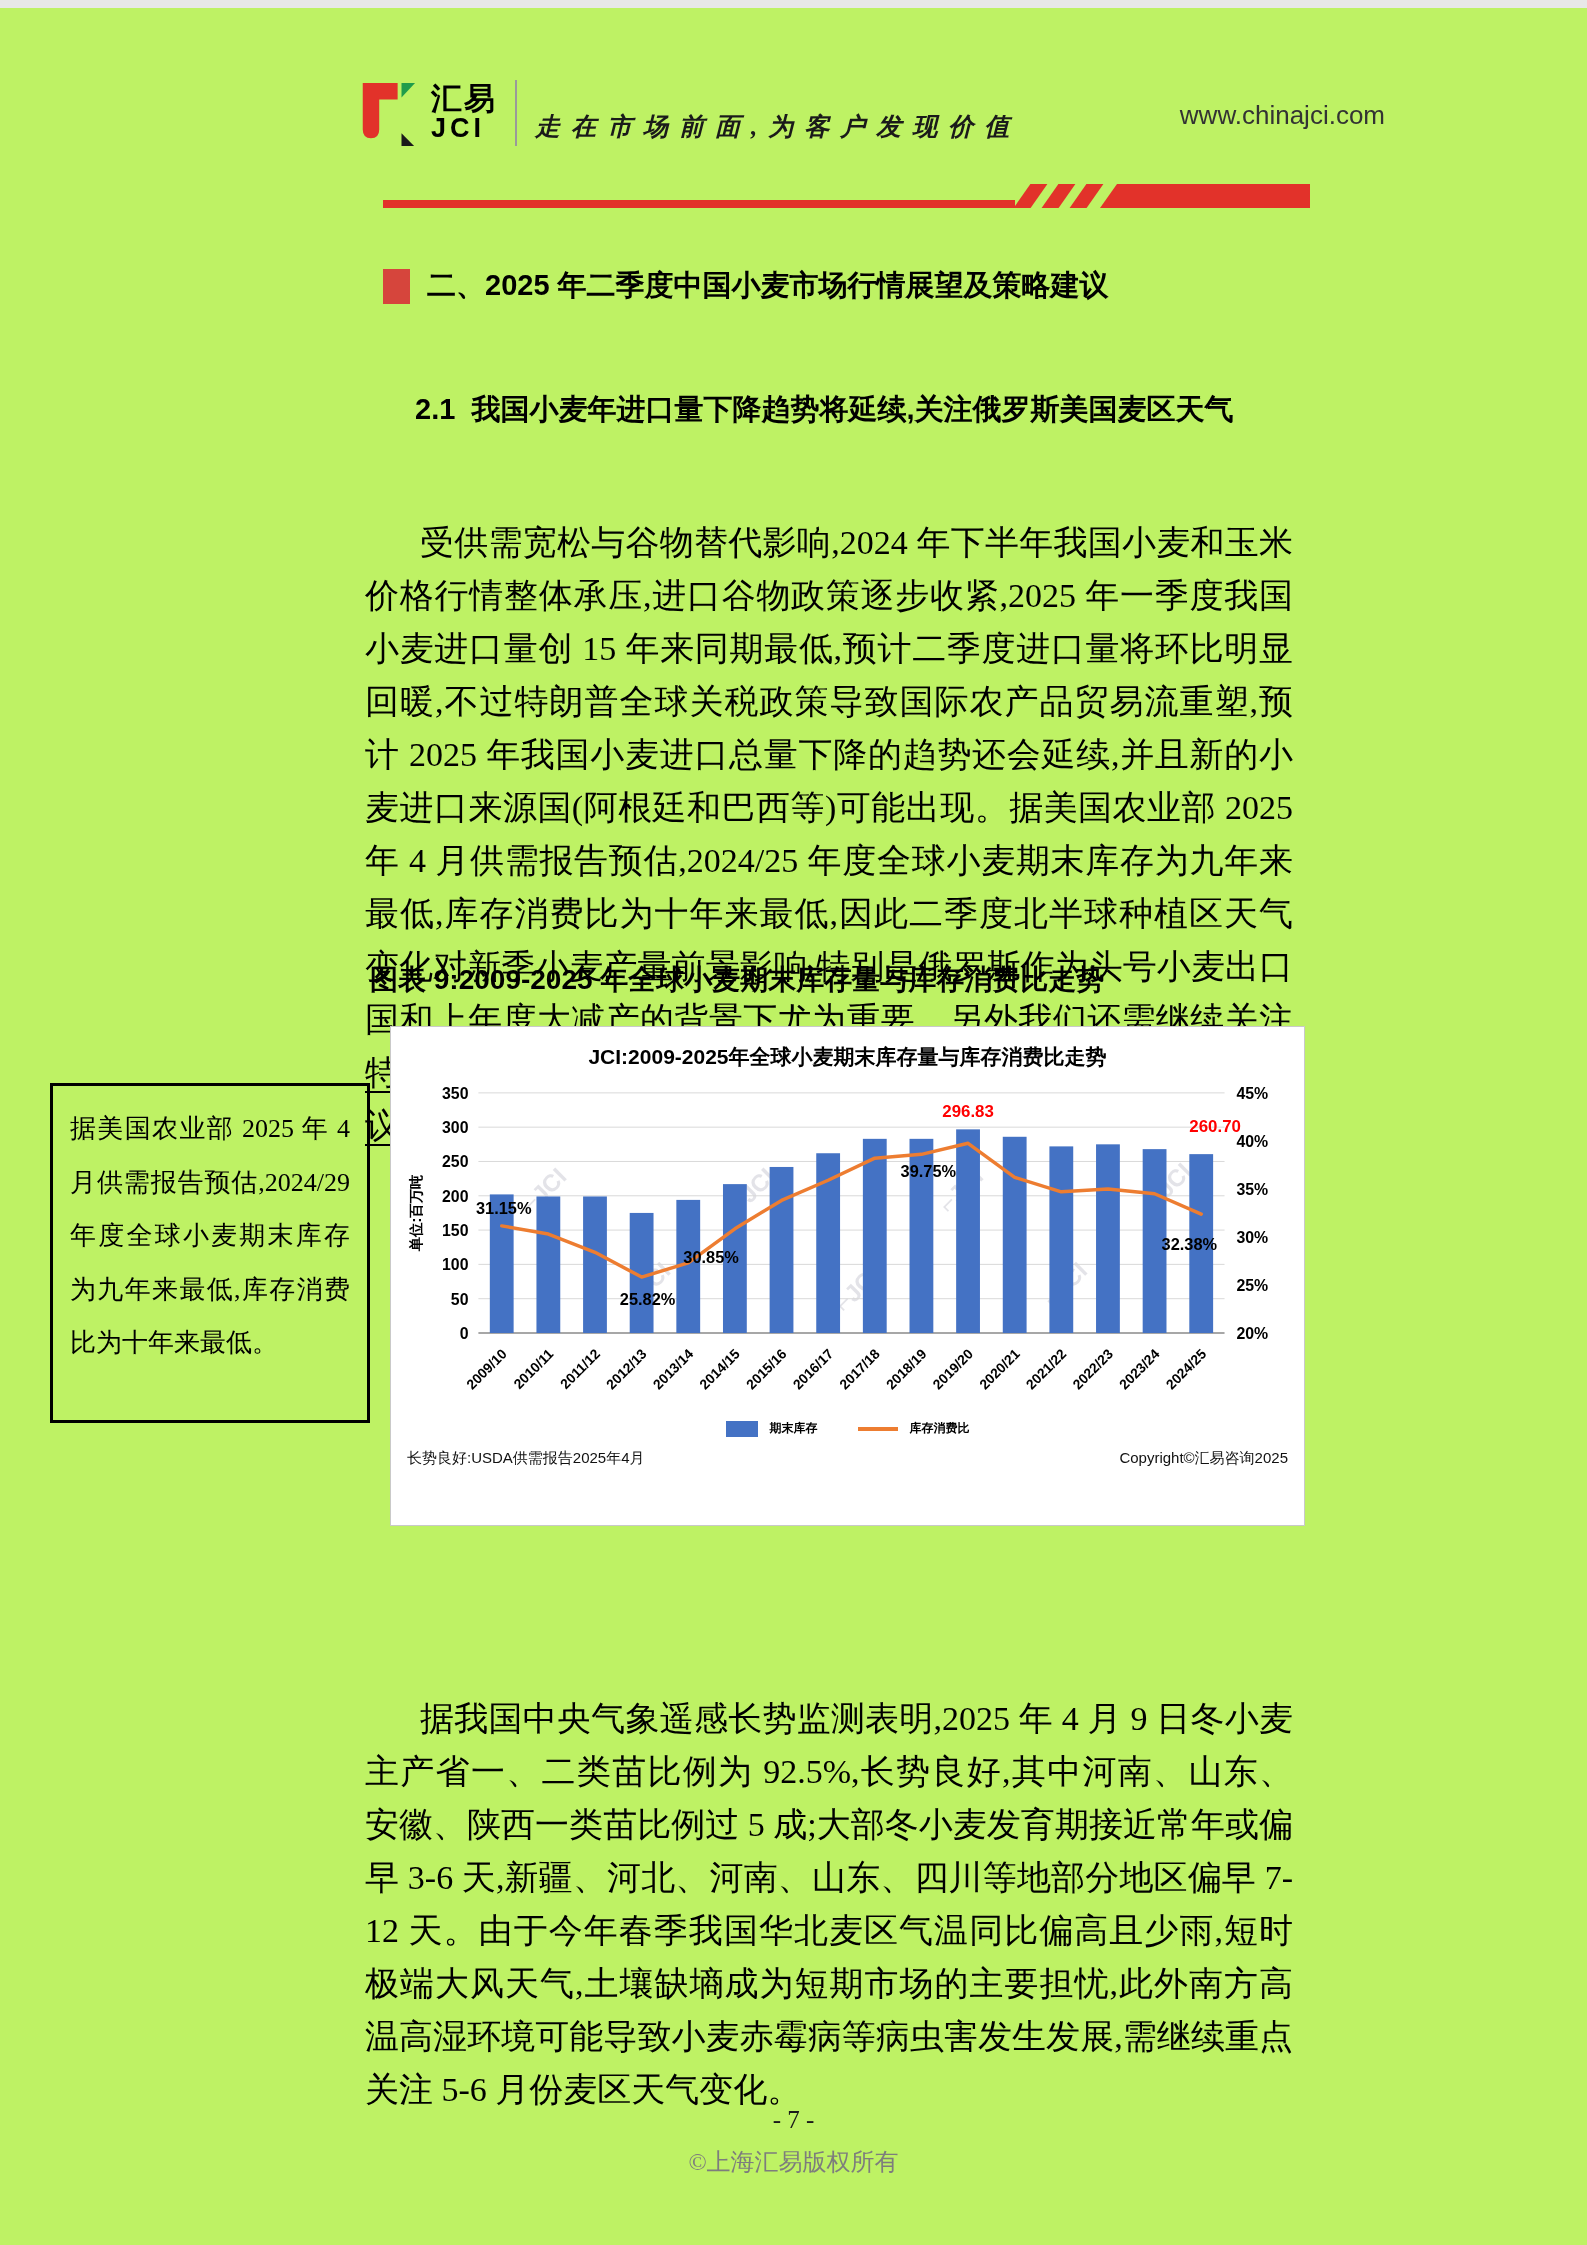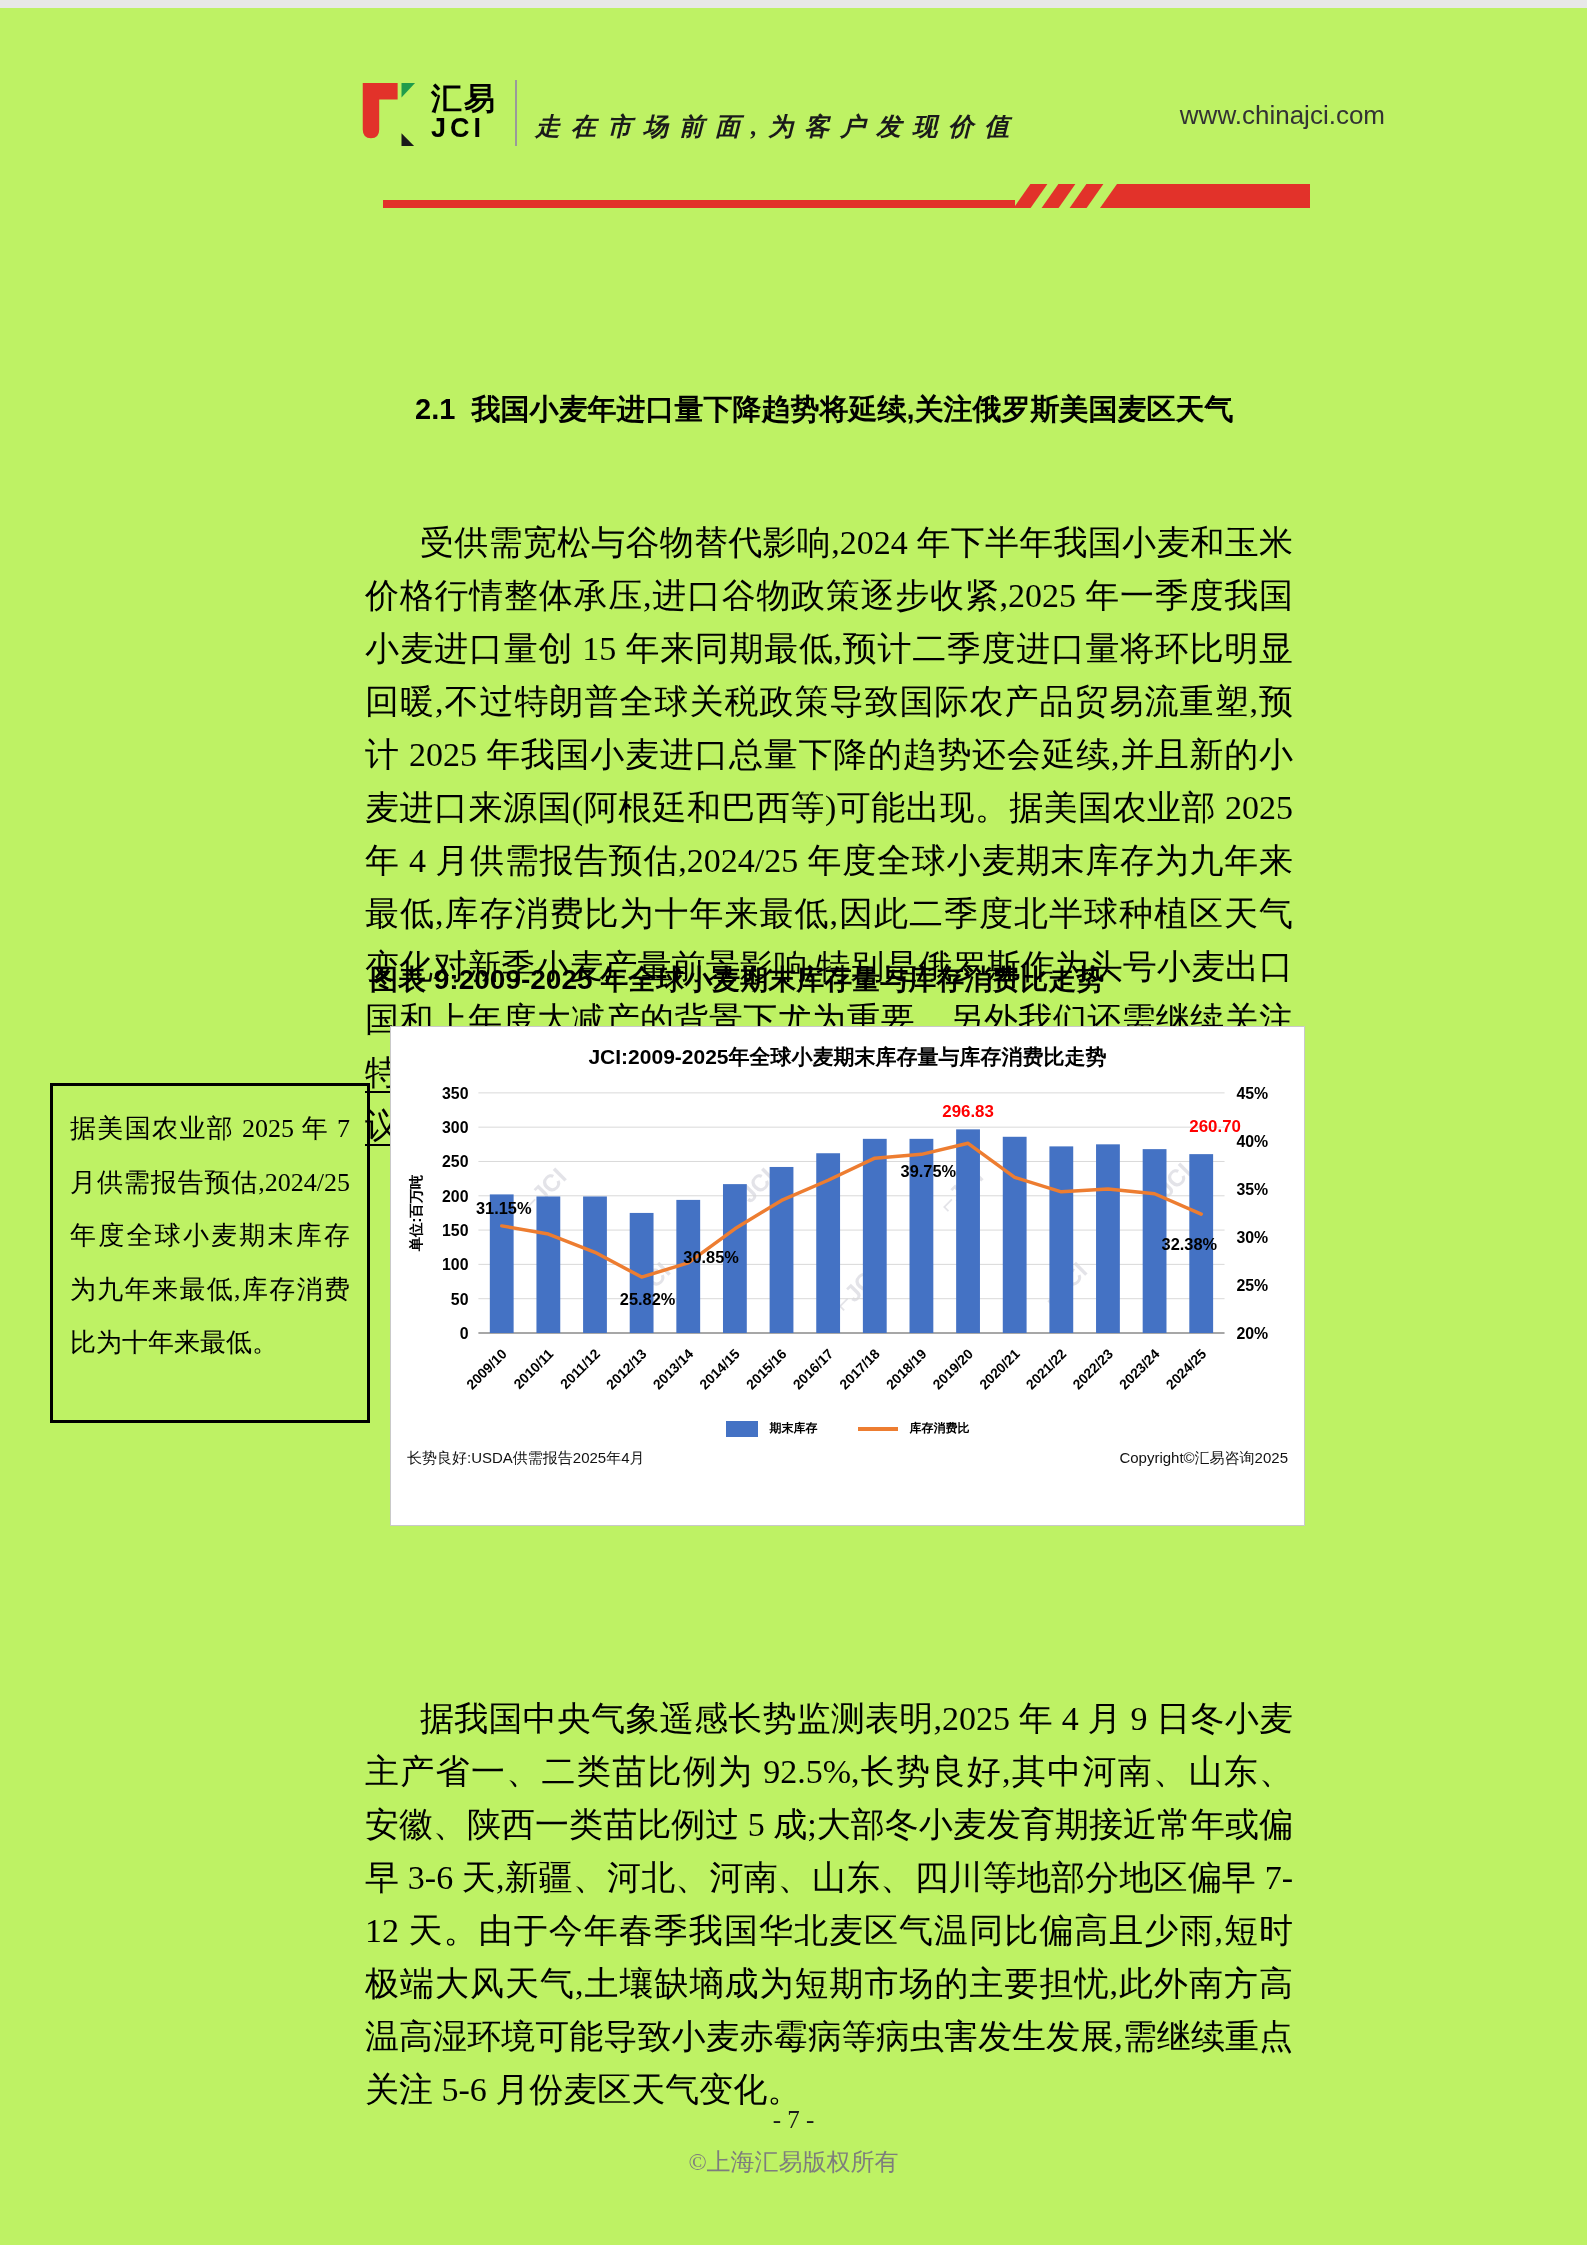--- a/index.html
+++ b/index.html
@@ -107,20 +107,24 @@
     <div class="tagline">走在市场前面,为客户发现价值</div>
   </div>
   <div class="website">www.chinajci.com</div>
 
   <div class="deco-line"></div>
   <div class="deco-stripe s1"></div>
   <div class="deco-stripe s2"></div>
   <div class="deco-stripe s3"></div>
   <div class="deco-bar"></div>
 
+  <div class="sec-title">
+    <div class="red-square"></div>
+    <div>二、2025 年二季度中国小麦市场行情展望及策略建议</div>
+  </div>
 
   <div class="sub-heading h21">2.1&nbsp;&nbsp;我国小麦年进口量下降趋势将延续,关注俄罗斯美国麦区天气</div>
   <p class="para p1"><span>受供需宽松与谷物替代影响,2024 年下半年我国小麦和玉米价格行情整体承压,进口谷物政策逐步收紧,2025 年一季度我国小麦进口量创 15 年来同期最低,预计二季度进口量将环比明显回暖,不过特朗普全球关税政策导致国际农产品贸易流重塑,预计 2025 年我国小麦进口总量下降的趋势还会延续,并且新的小麦进口来源国(阿根廷和巴西等)可能出现。据美国农业部 2025 年 4 月供需报告预估,2024/25 年度全球小麦期末库存为九年来最低,库存消费比为十年来最低,因此二季度北半球种植区天气变化对新季小麦产量前景影响,特别是俄罗斯作为头号小麦出口国和上年度大减产的背景下尤为重要。</span><span class="underlined">另外我们还需继续关注特朗普关税政策与各国谈判进展,不可忽略中美未来达成贸易协议的可能性。</span></p>
 
   <div class="fig-caption">图表 9:2009-2025 年全球小麦期末库存量与库存消费比走势</div>
 
   <div class="chart-box">
     <div class="chart-title">JCI:2009-2025年全球小麦期末库存量与库存消费比走势</div>
     <div class="chart-svg-wrap">
       <svg id="chart-svg" viewBox="0 0 900 340" width="100%" font-family="Liberation Sans, sans-serif">
@@ -202,21 +206,21 @@
       <span class="swatch-line"></span>
       <span>库存消费比</span>
     </div>
     <div class="chart-footer">
       <span>长势良好:USDA供需报告2025年4月</span>
       <span>Copyright©汇易咨询2025</span>
     </div>
   </div>
 
   <div class="callout">
-    <span>据美国农业部 2025 年 7 月供需报告预估,2024/25 年度全球小麦期末库存为九年来最低,库存消费比为十年来最低。</span>
+    <span>据美国农业部 2025 年 4 月供需报告预估,2024/29 年度全球小麦期末库存为九年来最低,库存消费比为十年来最低。</span>
   </div>
 
   <p class="para p2">据我国中央气象遥感长势监测表明,2025 年 4 月 9 日冬小麦主产省一、二类苗比例为 92.5%,长势良好,其中河南、山东、安徽、陕西一类苗比例过 5 成;大部冬小麦发育期接近常年或偏早 3-6 天,新疆、河北、河南、山东、四川等地部分地区偏早 7-12 天。由于今年春季我国华北麦区气温同比偏高且少雨,短时极端大风天气,土壤缺墒成为短期市场的主要担忧,此外南方高温高湿环境可能导致小麦赤霉病等病虫害发生发展,需继续重点关注 5-6 月份麦区天气变化。</p>
 
   <div class="page-num">- 7 -</div>
   <div class="copyright">©上海汇易版权所有</div>
 
 </div>
 
 </body></html>

